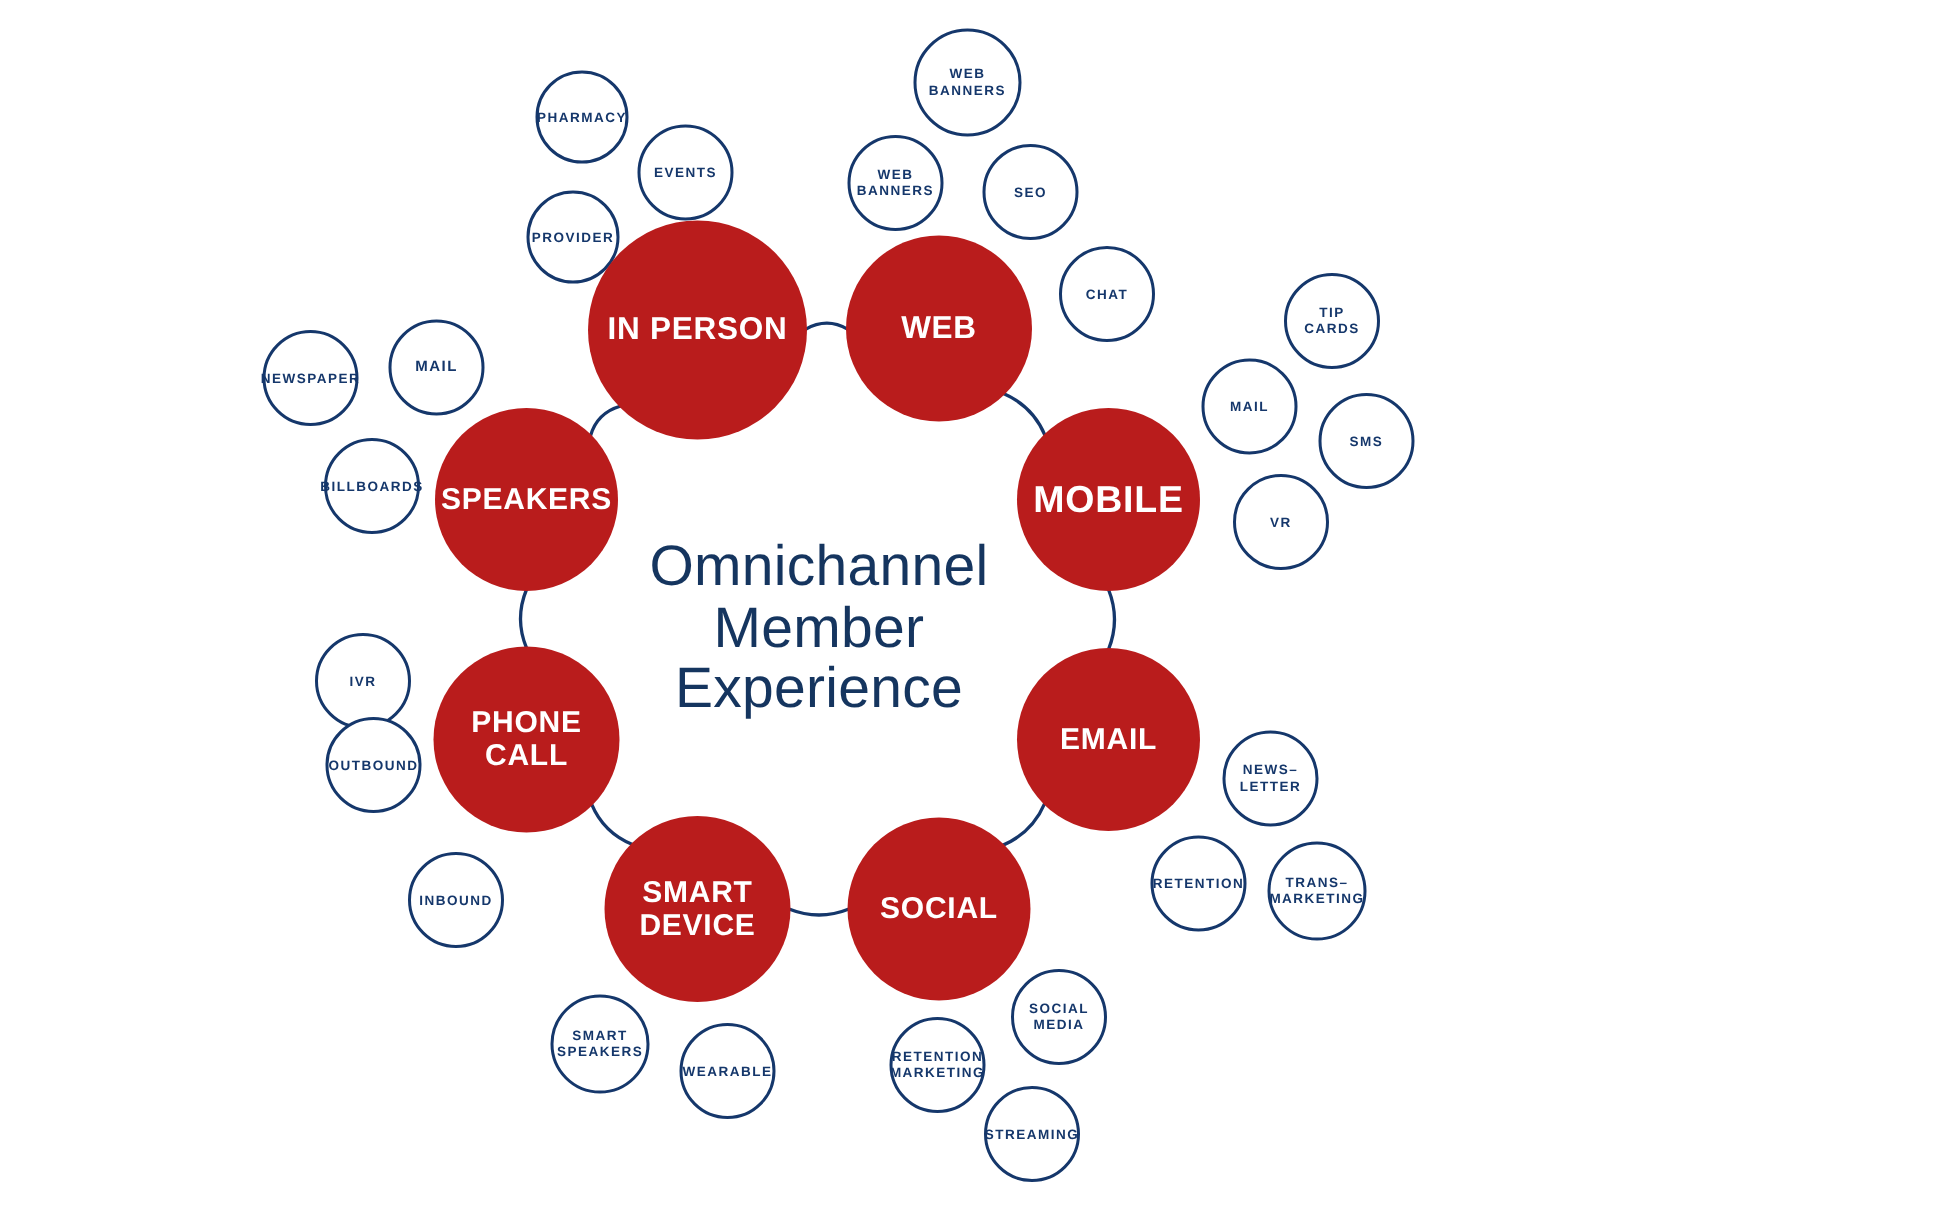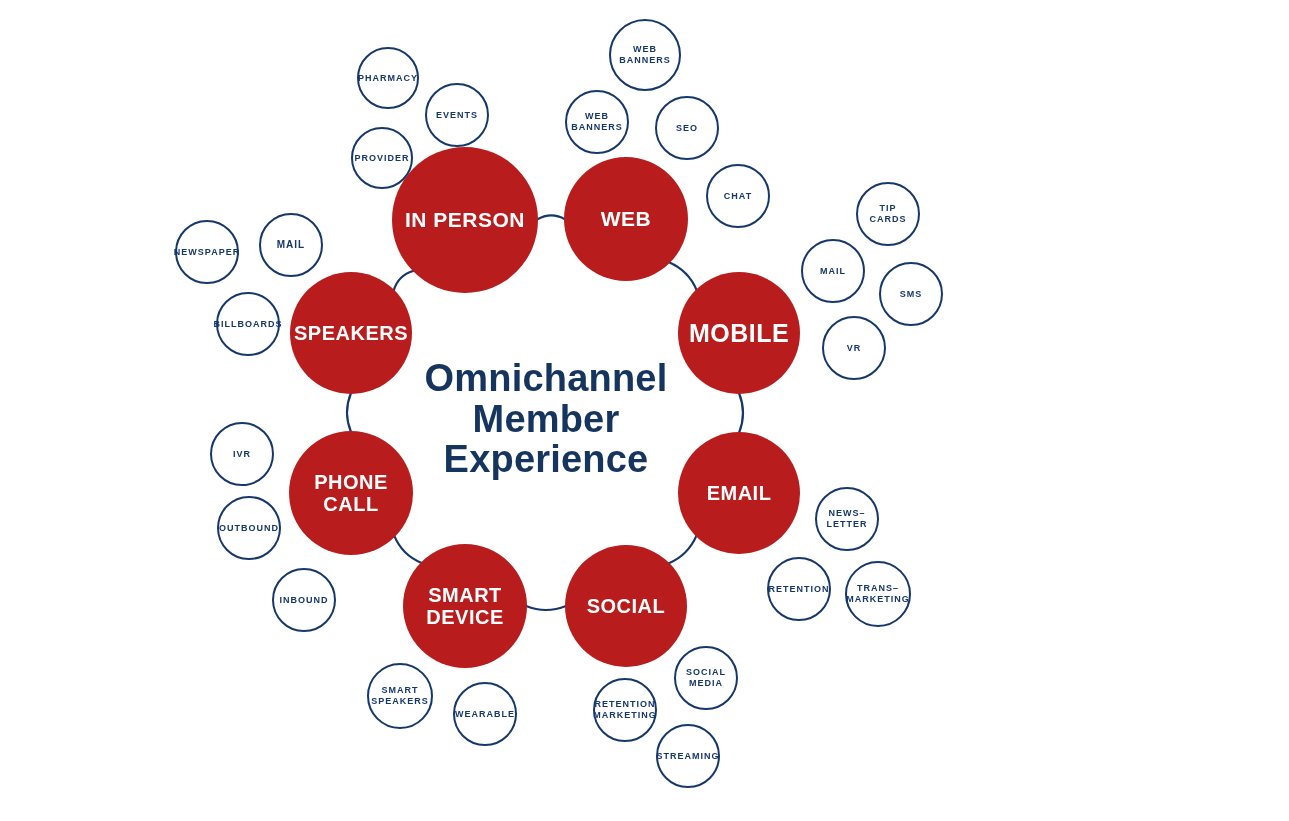--- a/index.html
+++ b/index.html
@@ -59,21 +59,21 @@
   }
   #center-title {
     position: absolute;
     left: 356px;
     top: 358px;
     width: 380px;
     text-align: center;
     color: #15355f;
     font-size: 38px;
     line-height: 1.07;
-    font-weight: 700;
+    font-weight: 400;
     letter-spacing: 0.2px;
     white-space: pre-line;
   }
 </style>
 </head>
 <body>
 
 <div id="canvas">
 
   <svg class="links" viewBox="0 0 1289 821">
@@ -152,21 +152,21 @@
       <div class="node spoke" style="left: 367px; top: 663px; width: 66px; height: 66px; font-size: 9px;">
         <span class="lbl">SMART
 SPEAKERS</span>
       </div>
       <div class="node spoke" style="left: 453px; top: 682px; width: 64px; height: 64px; font-size: 9px;">
         <span class="lbl">WEARABLE</span>
       </div>
       <div class="node spoke" style="left: 210px; top: 422px; width: 64px; height: 64px; font-size: 9px;">
         <span class="lbl">IVR</span>
       </div>
-      <div class="node spoke" style="left: 217px; top: 496px; width: 64px; height: 64px; font-size: 9px;">
+      <div class="node spoke" style="left: 217px; top: 478px; width: 64px; height: 64px; font-size: 9px;">
         <span class="lbl">OUTBOUND</span>
       </div>
       <div class="node spoke" style="left: 272px; top: 568px; width: 64px; height: 64px; font-size: 9px;">
         <span class="lbl">INBOUND</span>
       </div>
       <div class="node spoke" style="left: 175px; top: 220px; width: 64px; height: 64px; font-size: 9px;">
         <span class="lbl">NEWSPAPER</span>
       </div>
       <div class="node spoke" style="left: 259px; top: 213px; width: 64px; height: 64px; font-size: 10px;">
         <span class="lbl">MAIL</span>

